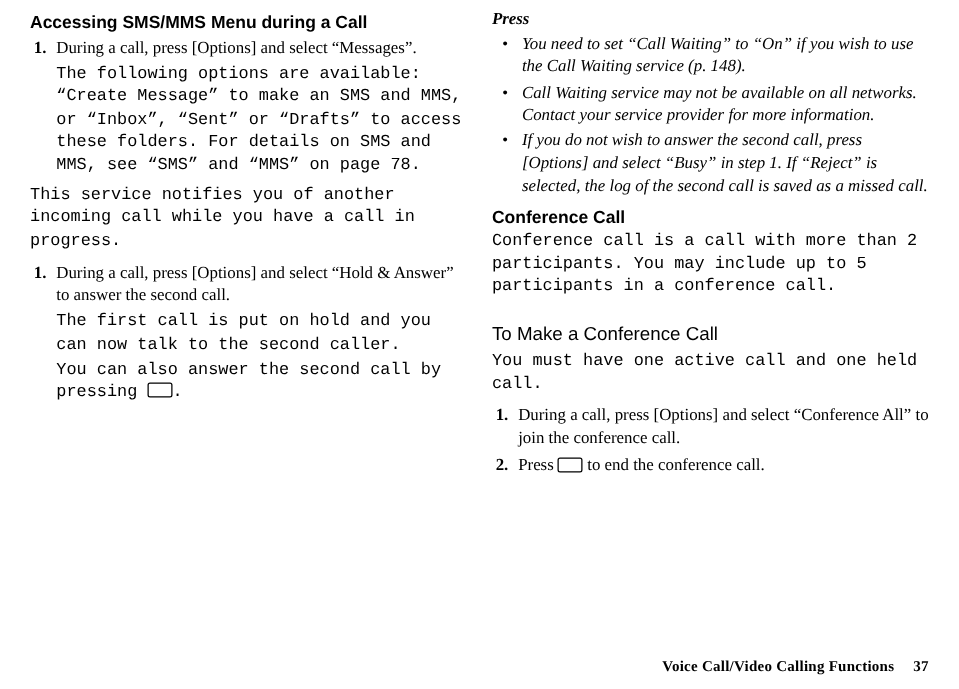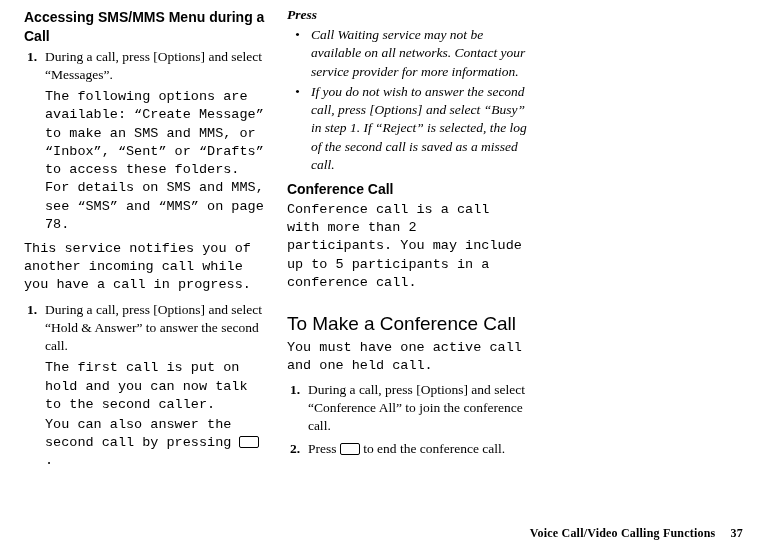--- a/index.html
+++ b/index.html
@@ -9,40 +9,40 @@
     font-size: 13.5px;
     line-height: 1.35;
     color: #000;
   }
   .page {
     width: 767px;
     height: 551px;
     box-sizing: border-box;
     padding: 6px 24px 10px 24px;
     display: flex;
-    flex-direction: row;
+    flex-direction: column;
   }
   .columns {
     display: flex;
     flex: 1;
     gap: 20px;
   }
   .col {
     width: 50%;
   }
   .heading {
     font-family: Arial, Helvetica, sans-serif;
     font-weight: bold;
     font-size: 14px;
     margin-top: 2px;
     margin-bottom: 2px;
   }
   .subheading {
     font-family: Arial, Helvetica, sans-serif;
-    font-size: 19px;
+    font-size: 15px;
     margin-top: 19px;
     margin-bottom: 2px;
   }
   .para {
     margin: 2px 0 6px 0;
     font-family: Liberation Mono, monospace;
   }
   .note-label {
     font-style: italic;
     font-weight: bold;
@@ -126,20 +126,21 @@
         <div class="para" style="margin-bottom:2px">The first call is put on hold and you can now talk to the second caller.</div>
         <div class="para">
           <span>You can also answer the second call by pressing </span><span class="key"></span><span>.</span>
         </div>
       </div>
     </div>
 
     <div class="col">
       <div class="note-label">Press</div>
       <ul class="bullet-list">
+        <li>You need to set “Call Waiting” to “On” if you wish to use the Call Waiting service (p. 148).</li>
         <li>Call Waiting service may not be available on all networks. Contact your service provider for more information.</li>
         <li>If you do not wish to answer the second call, press [Options] and select “Busy” in step 1. If “Reject” is selected, the log of the second call is saved as a missed call.</li>
       </ul>
       <div class="heading" style="margin-top:6px">Conference Call</div>
       <div class="para" style="margin-top:0">Conference call is a call with more than 2 participants. You may include up to 5 participants in a conference call.</div>
       <div class="subheading">To Make a Conference Call</div>
       <div class="para" style="margin-top:0">You must have one active call and one held call.</div>
       <div class="numbered">
         <div class="n">1.</div>
         <div class="t">During a call, press [Options] and select “Conference All” to join the conference call.</div>

